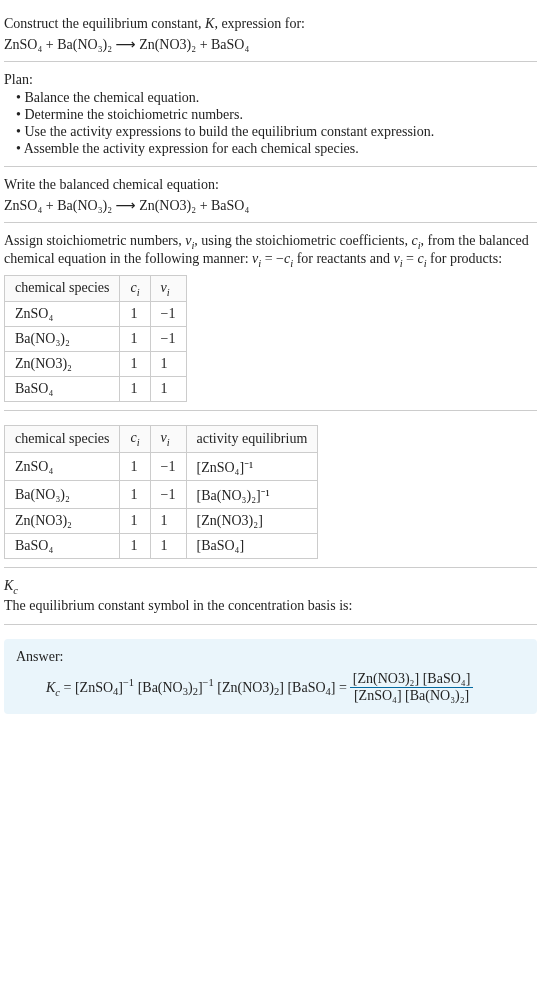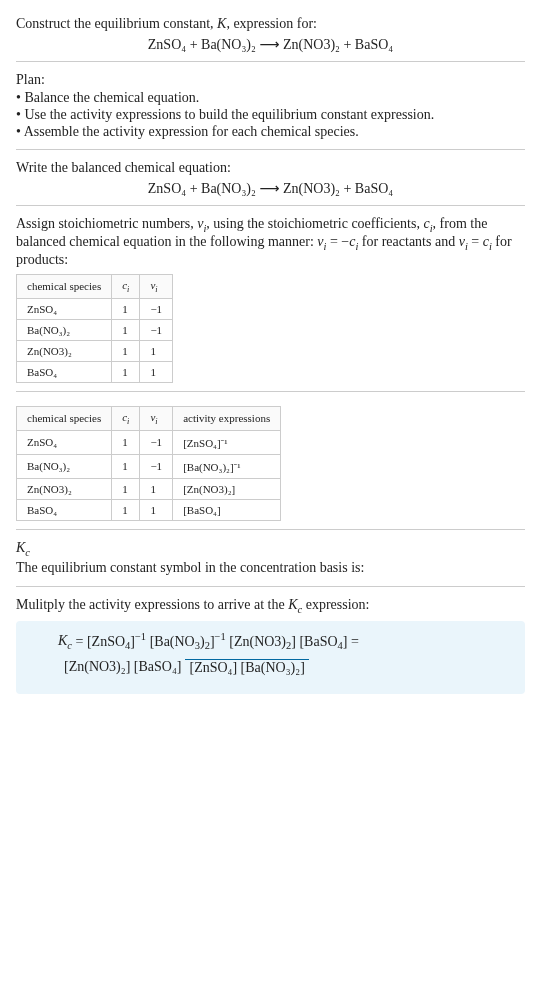--- a/index.html
+++ b/index.html
@@ -5,62 +5,63 @@
   body {
     margin: 0;
     padding: 0;
     font-family: Georgia, 'Times New Roman', serif;
     font-size: 14px;
     color: #222;
     background: #fff;
     width: 541px;
   }
   .page {
-    padding: 6px 16px;
+    padding: 6px 4px;
   }
   .section {
     padding: 8px 0;
     border-bottom: 1px solid #ccc;
   }
   .section:last-child { border-bottom: none; }
   .line { margin: 2px 0; }
-  .eq-line { margin-top: 4px; text-align: center; }
-  .plan-list { margin: 2px 0 0 0; }
+  .eq-line { margin-top: 4px; }
+  .plan-list { margin: 2px 0 0 12px; }
   .plan-list .item { margin: 1px 0; }
   table.data {
     border-collapse: collapse;
     margin-top: 6px;
   }
   table.data th, table.data td {
     border: 1px solid #ccc;
     padding: 4px 10px;
     text-align: left;
     font-weight: normal;
-    font-size: 11px;
+    font-size: 14px;
   }
   table.data th { background: #fafafa; }
   .answer-box {
     background: #eaf5fb;
     border-radius: 4px;
     padding: 10px 12px;
     margin-top: 6px;
   }
   .answer-label { margin-bottom: 6px; }
   .kc-expr {
     display: flex;
     align-items: center;
     flex-wrap: wrap;
     font-style: italic;
     padding-left: 30px;
   }
   .frac {
     display: inline-flex;
-    align-items: flex-start;
+    flex-direction: column;
+    align-items: center;
     vertical-align: middle;
-    margin: 8px 2px;
+    margin: 0 2px;
     font-style: normal;
   }
   .frac .num { padding: 0 4px; }
   .frac .den { border-top: 1px solid #0369a1; padding: 0 4px; }
   sub { font-size: 0.75em; }
   sup { font-size: 0.75em; }
   .ital { font-style: italic; }
 </style>
 </head>
 <body>
@@ -71,20 +72,21 @@
     <div class="line">
       Construct the equilibrium constant, <span class="ital">K</span>, expression for:
     </div>
     <div class="eq-line">ZnSO₄ + Ba(NO₃)₂ ⟶ Zn(NO3)₂ + BaSO₄</div>
   </div>
 
   <div class="section">
     <div class="line">Plan:</div>
     <div class="plan-list">
       <div class="item">• Balance the chemical equation.</div>
+      <div class="item">• Determine the stoichiometric numbers.</div>
       <div class="item">• Use the activity expressions to build the equilibrium constant expression.</div>
       <div class="item">• Assemble the activity expression for each chemical species.</div>
     </div>
   </div>
 
   <div class="section">
     <div class="line">Write the balanced chemical equation:</div>
     <div class="eq-line">ZnSO₄ + Ba(NO₃)₂ ⟶ Zn(NO3)₂ + BaSO₄</div>
   </div>
 
@@ -123,21 +125,21 @@
       </table>
   </div>
 
   <div class="section">
     <table class="data">
       <tbody>
           <tr>
         <th>chemical species</th>
         <th><span class="ital">c<sub>i</sub></span></th>
         <th><span class="ital">ν<sub>i</sub></span></th>
-        <th>activity expressions</th>
+        <th>activity equilibrium</th>
       </tr>
       <tr>
         <td>ZnSO₄</td>
         <td>1</td>
         <td>−1</td>
         <td>[ZnSO₄]⁻¹</td>
       </tr>
       <tr>
         <td>Ba(NO₃)₂</td>
         <td>1</td>
@@ -159,24 +161,22 @@
     </tbody>
       </table>
   </div>
 
   <div class="section">
     <div class="line ital">K<sub>c</sub></div>
     <div class="line">The equilibrium constant symbol in the concentration basis is:</div>
   </div>
 
   <div class="section" style="border-bottom:none;">
-    <div class="line">
-      Mulitply the activity expressions to arrive at the <span class="ital">K<sub>c</sub></span> expression:
-    </div>
     <div class="answer-box">
+      <div class="answer-label">Answer:</div>
       <div class="kc-expr">
         <span style="font-style:normal;">
           <span class="ital">K<sub>c</sub></span> = [ZnSO<sub>4</sub>]<sup>−1</sup> [Ba(NO<sub>3</sub>)<sub>2</sub>]<sup>−1</sup> [Zn(NO3)<sub>2</sub>] [BaSO<sub>4</sub>] =
         </span>
         <span class="frac">
           <span class="num">[Zn(NO3)₂] [BaSO₄]</span>
           <span class="den">[ZnSO₄] [Ba(NO₃)₂]</span>
         </span>
       </div>
     </div>

